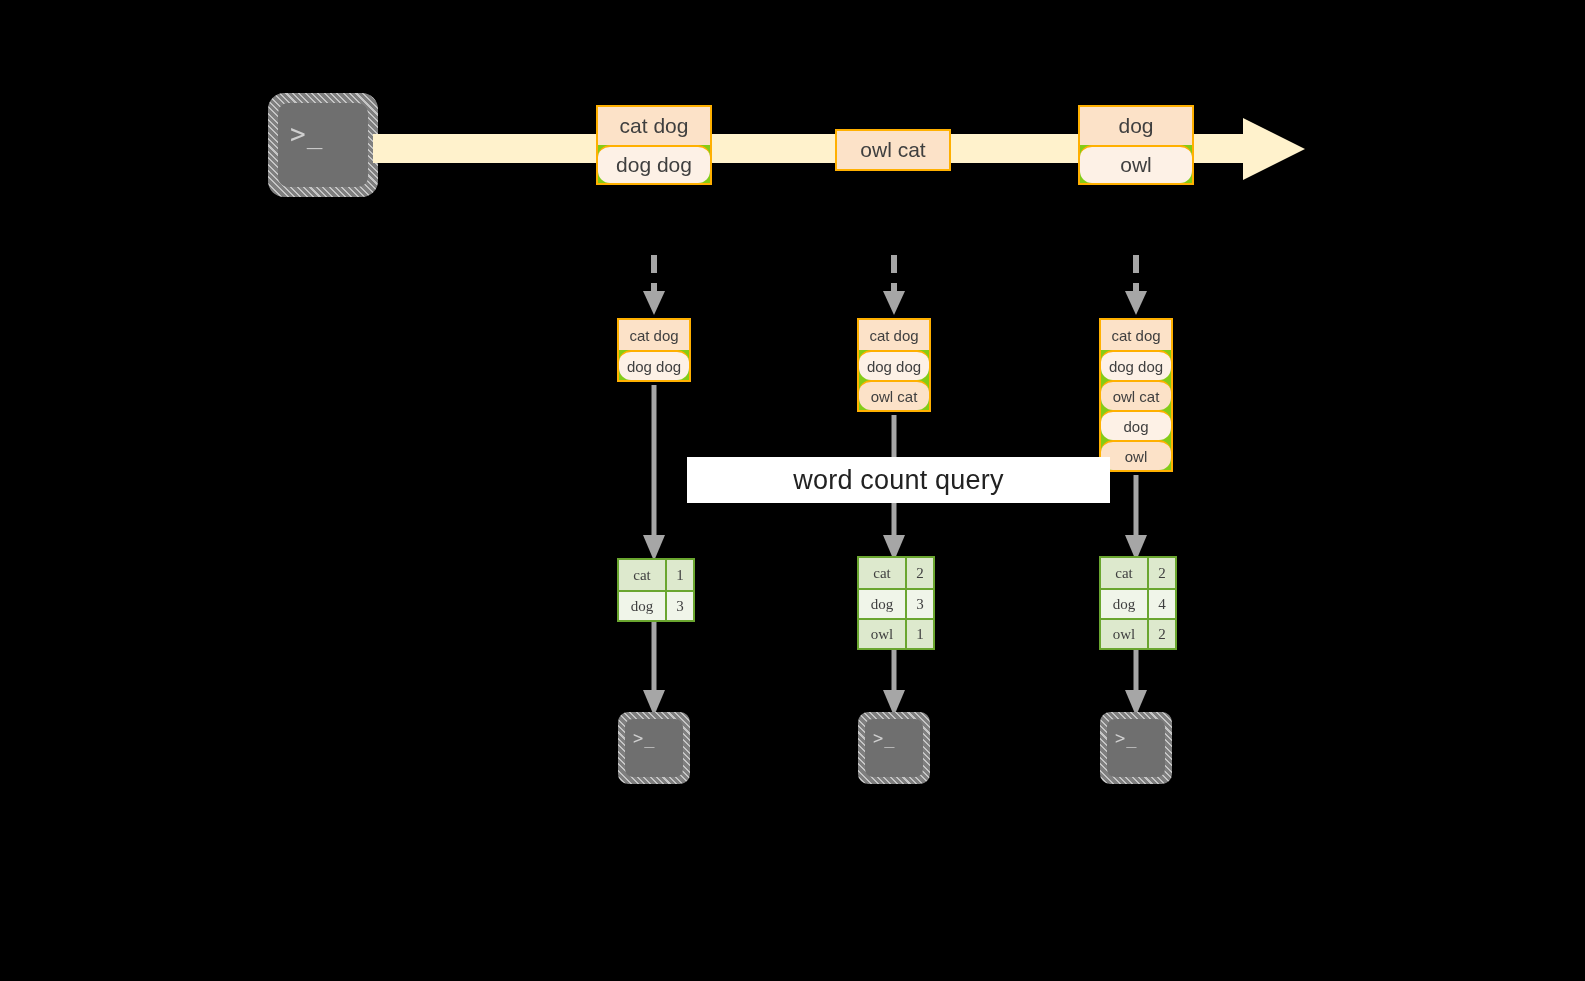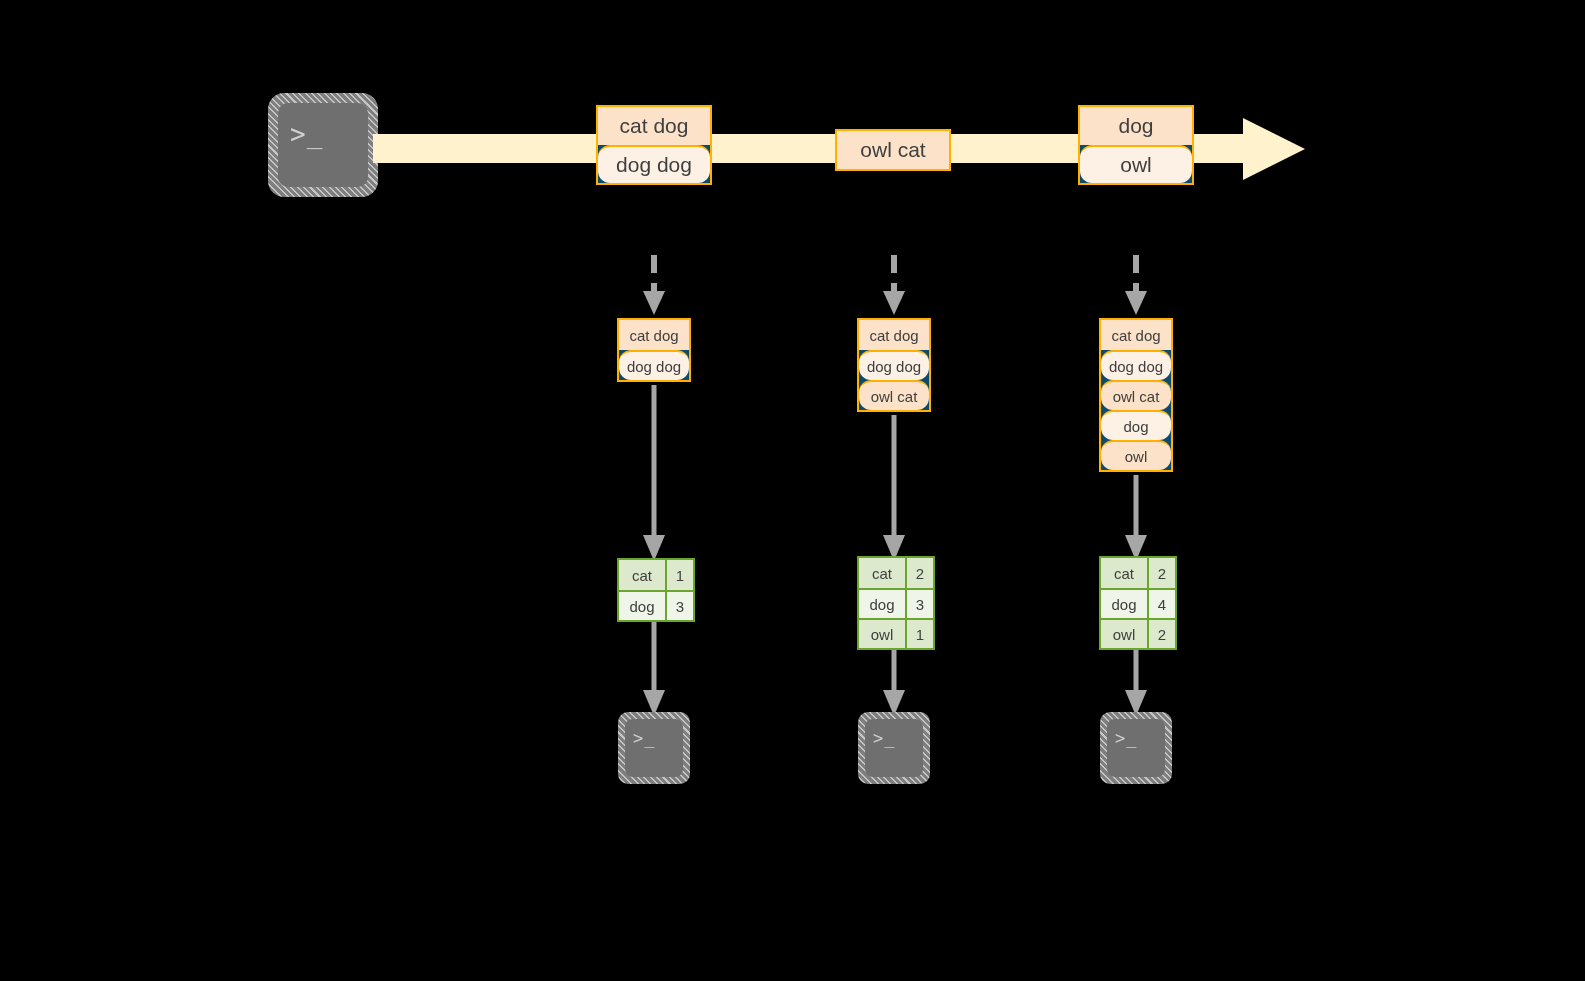--- a/index.html
+++ b/index.html
@@ -75,21 +75,21 @@
     width: 932px;
     height: 62px;
   }
   .stream-arrow svg { display: block; }
 
   
   .rec-stack {
     position: absolute;
     box-sizing: border-box;
     border: 2px solid #FFB000;
-    background: #0c4a6e;
+    background: #84cc16;
   }
   .rec-row {
     box-sizing: border-box;
     display: flex;
     align-items: center;
     justify-content: center;
     color: #3f3f3f;
     white-space: nowrap;
   }
   .rec-row + .rec-row {
@@ -111,20 +111,21 @@
   }
 
   
   .res-table {
     position: absolute;
     box-sizing: border-box;
     border: 2px solid #6AA62F;
     background: #EAF2DE;
     display: flex;
     flex-direction: column;
+    font-family: Liberation Serif, serif;
   }
   .res-row {
     display: flex;
     height: 30px;
     box-sizing: border-box;
   }
   .res-row + .res-row {
     border-top: 2px solid #6AA62F;
   }
   .res-cell {
@@ -268,20 +269,23 @@
   </div>
 
   <div class="rec-stack buf" style="left:1099px; top:318px; width:74px;">
     <div class="rec-row shade-a">cat dog</div>
     <div class="rec-row shade-b">dog dog</div>
     <div class="rec-row shade-a">owl cat</div>
     <div class="rec-row shade-b">dog</div>
     <div class="rec-row shade-a">owl</div>
   </div>
 
+  <div class="label-band">
+    <span class="txt">word count query</span>
+  </div>
 
   <div class="res-table" style="left:617px; top:558px;">
     <div class="res-row shade-a">
       <div class="res-cell key">cat</div>
       <div class="res-cell val">1</div>
     </div>
     <div class="res-row shade-b">
       <div class="res-cell key">dog</div>
       <div class="res-cell val">3</div>
     </div>

